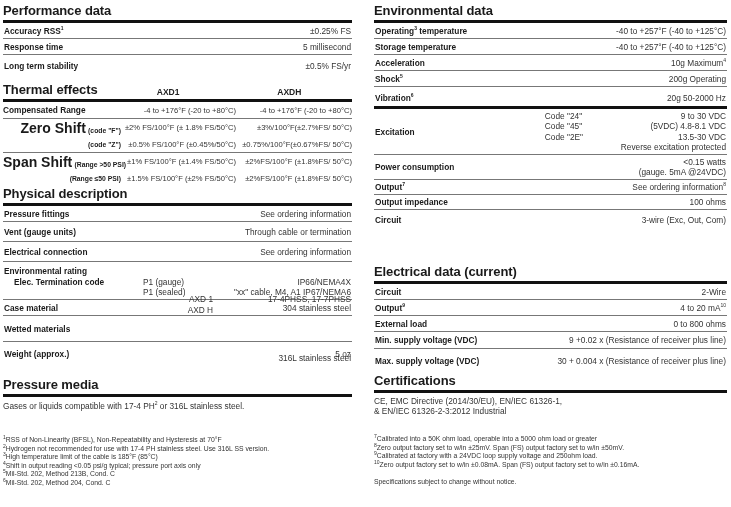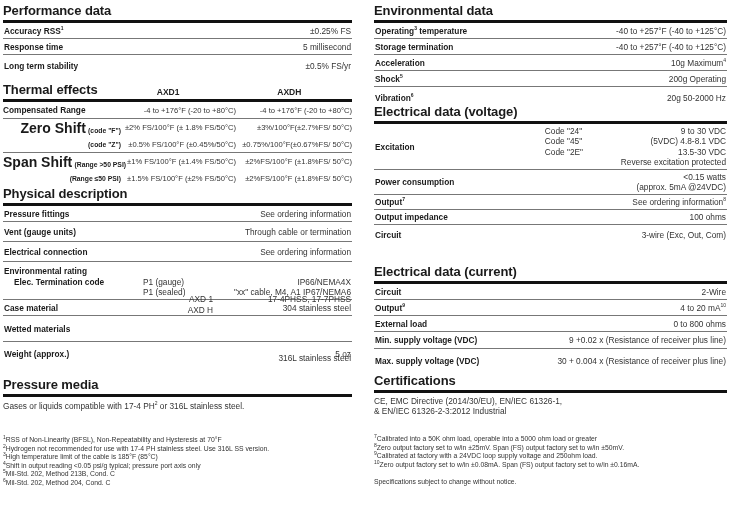--- a/index.html
+++ b/index.html
@@ -162,39 +162,38 @@
 <div class="col right">
 
   <div class="section" style="top:3px;">
     <h2>Environmental data</h2>
     <div class="rule"></div>
     <div class="row" style="height:16px;">
       <span class="lbl"><span>Operating</span><sup>3</sup><span> temperature</span></span>
       <span class="val">-40 to +257°F (-40 to +125°C)</span>
     </div>
     <div class="row" style="height:16px;">
-      <span class="lbl">Storage termination</span>
+      <span class="lbl">Storage temperature</span>
       <span class="val">-40 to +257°F (-40 to +125°C)</span>
     </div>
     <div class="row" style="height:16px;">
       <span class="lbl">Acceleration</span>
       <span class="val"><span>10g Maximum</span><sup>4</sup></span>
     </div>
     <div class="row" style="height:16px;">
       <span class="lbl"><span>Shock</span><sup>5</sup></span>
       <span class="val">200g Operating</span>
     </div>
     <div class="row last" style="height:16px;">
       <span class="lbl"><span>Vibration</span><sup>6</sup></span>
       <span class="val">20g 50-2000 Hz</span>
     </div>
   </div>
 
   <div class="section" style="top:104px;">
-    <h2>Electrical data (voltage)</h2>
     <div class="rule"></div>
     <div class="row" style="height:46px;">
       <span class="lbl">Excitation</span>
       <div style="display:flex; align-items:flex-start;">
         <div class="codes" style="align-items:flex-start; width:62px; margin-right:14px;">
           <div>Code "24"</div>
           <div>Code "45"</div>
           <div>Code "2E"</div>
         </div>
         <div class="multi" style="color:#333;">
@@ -202,21 +201,21 @@
           <div>(5VDC) 4.8-8.1 VDC</div>
           <div>13.5-30 VDC</div>
           <div>Reverse excitation protected</div>
         </div>
       </div>
     </div>
     <div class="row" style="height:25px;">
       <span class="lbl">Power consumption</span>
       <div class="multi" style="color:#333;">
         <div>&lt;0.15 watts</div>
-        <div>(approx. 5mA @24VDC)</div>
+        <div>(gauge. 5mA @24VDC)</div>
       </div>
     </div>
     <div class="row" style="height:15px;">
       <span class="lbl"><span>Output</span><sup>7</sup></span>
       <span class="val"><span>See ordering information</span><sup>8</sup></span>
     </div>
     <div class="row" style="height:15px;">
       <span class="lbl">Output impedance</span>
       <span class="val">100 ohms</span>
     </div>

